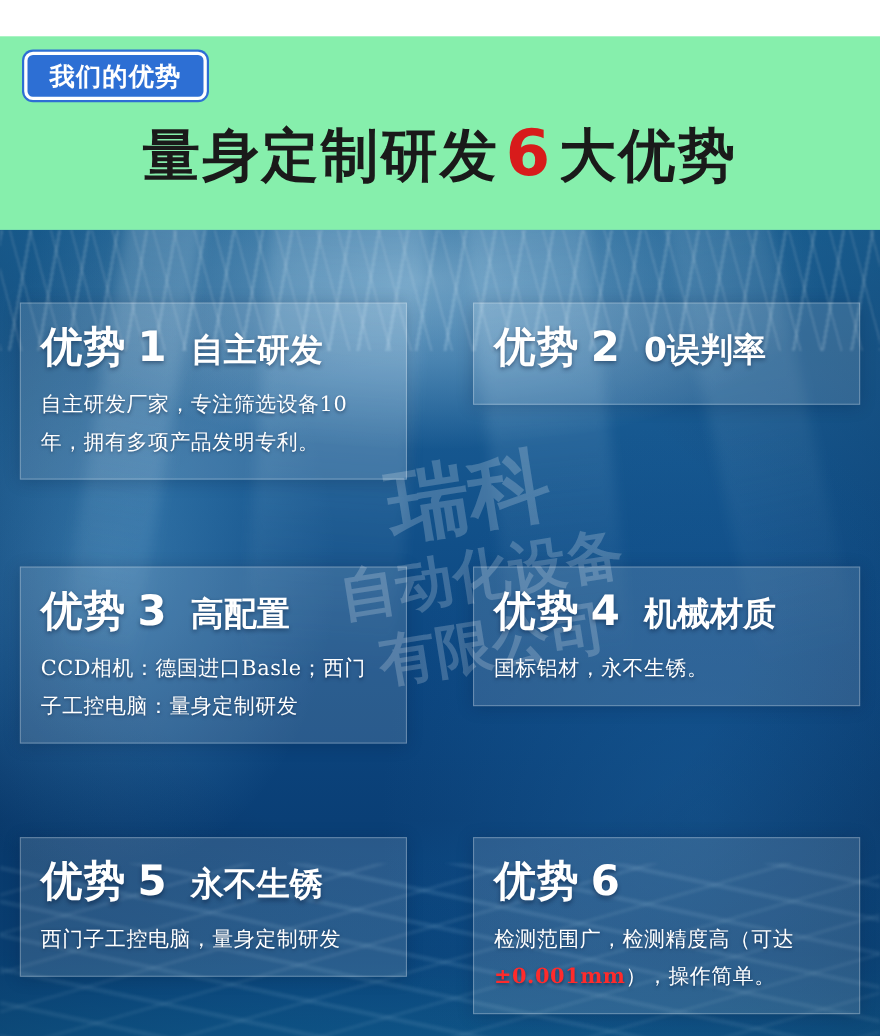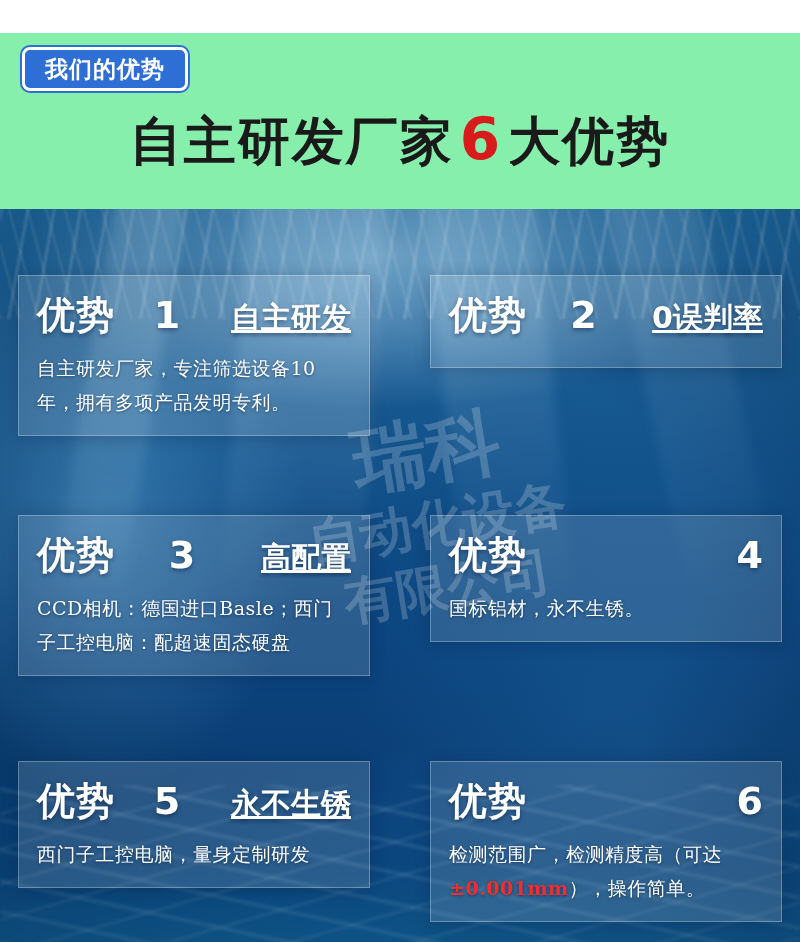--- a/index.html
+++ b/index.html
@@ -148,21 +148,20 @@
     border: 1px solid rgba(255,255,255,0.28);
     box-shadow: 0 2px 14px rgba(0,25,55,0.25);
     box-sizing: border-box;
     padding: 14px 18px 16px 18px;
   }
   .card-title {
     display: flex;
     align-items: baseline;
     white-space: nowrap;
     margin-bottom: 10px;
-    justify-content: space-between;
   }
   .adv-word {
     font-family: "DejaVu Sans", "Liberation Sans", sans-serif;
     font-weight: bold;
     font-size: 38px;
     color: #ffffff;
     letter-spacing: 1px;
     text-shadow: 0 2px 4px rgba(0,20,50,0.45);
   }
   .adv-num {
@@ -173,21 +172,20 @@
     margin-left: 10px;
     text-shadow: 0 2px 4px rgba(0,20,50,0.45);
   }
   .adv-sub {
     font-family: "DejaVu Sans", "Liberation Sans", sans-serif;
     font-weight: bold;
     font-size: 30px;
     color: #ffffff;
     margin-left: 22px;
     text-shadow: 0 2px 4px rgba(0,20,50,0.45);
-    text-decoration: underline;
   }
   .card-body {
     font-family: "DejaVu Serif", "Liberation Serif", serif;
     font-size: 19px;
     line-height: 34px;
     color: #ffffff;
     text-shadow: 0 1px 3px rgba(0,20,50,0.5);
     letter-spacing: 0.5px;
   }
   .card-body .hl {
@@ -206,21 +204,21 @@
 </head>
 <body>
 
 <div class="page">
 
   <div class="badge">
     <span class="badge-text">我们的优势</span>
   </div>
 
   <div class="headline">
-    <span>自主研发厂家</span><span class="num">6</span><span>大优势</span>
+    <span>量身定制研发</span><span class="num">6</span><span>大优势</span>
   </div>
 
   <div class="panel">
     <div class="surface"></div>
     <div class="ray r1"></div>
     <div class="ray r2"></div>
     <div class="ray r3"></div>
     <div class="ray r4"></div>
     <div class="floor"></div>
     <div class="vignette"></div>
@@ -249,27 +247,28 @@
           <span class="adv-sub">0误判率</span>
         </div>
       </div>
 
       <div class="card" id="card-3">
         <div class="card-title">
           <span class="adv-word">优势</span>
           <span class="adv-num">3</span>
           <span class="adv-sub">高配置</span>
         </div>
-        <div class="card-body">CCD相机：德国进口Basle；西门子工控电脑：配超速固态硬盘</div>
+        <div class="card-body">CCD相机：德国进口Basle；西门子工控电脑：量身定制研发</div>
       </div>
 
       <div class="card" id="card-4">
         <div class="card-title">
           <span class="adv-word">优势</span>
           <span class="adv-num">4</span>
+          <span class="adv-sub">机械材质</span>
         </div>
         <div class="card-body">国标铝材，永不生锈。</div>
       </div>
 
       <div class="card" id="card-5">
         <div class="card-title">
           <span class="adv-word">优势</span>
           <span class="adv-num">5</span>
           <span class="adv-sub">永不生锈</span>
         </div>

